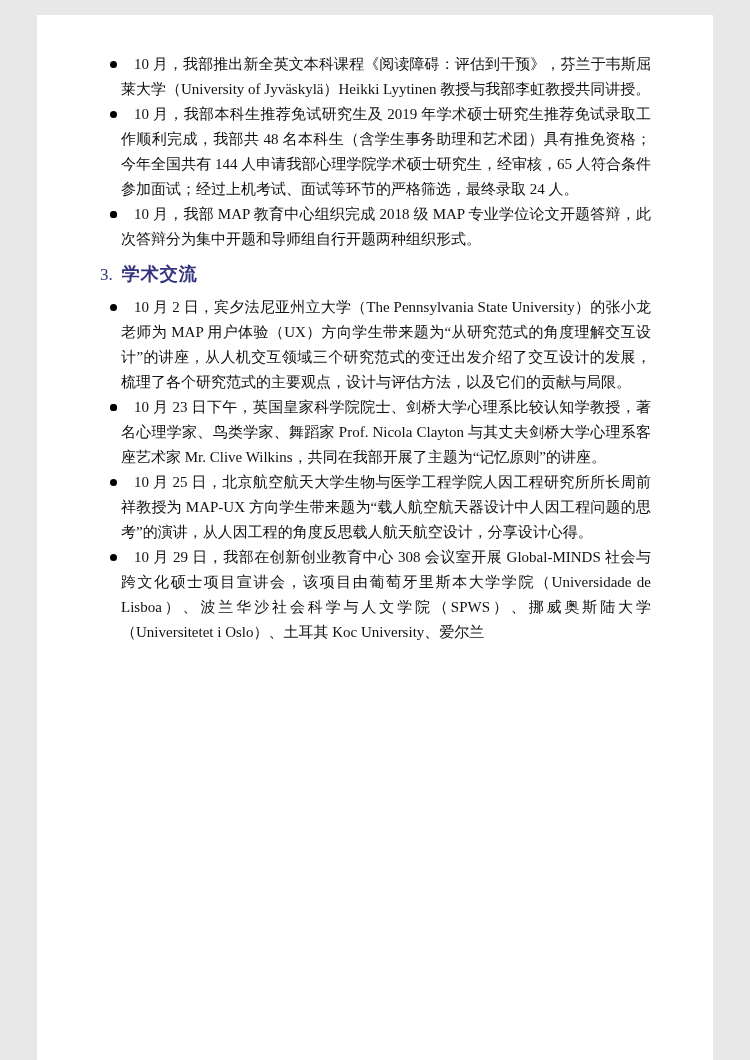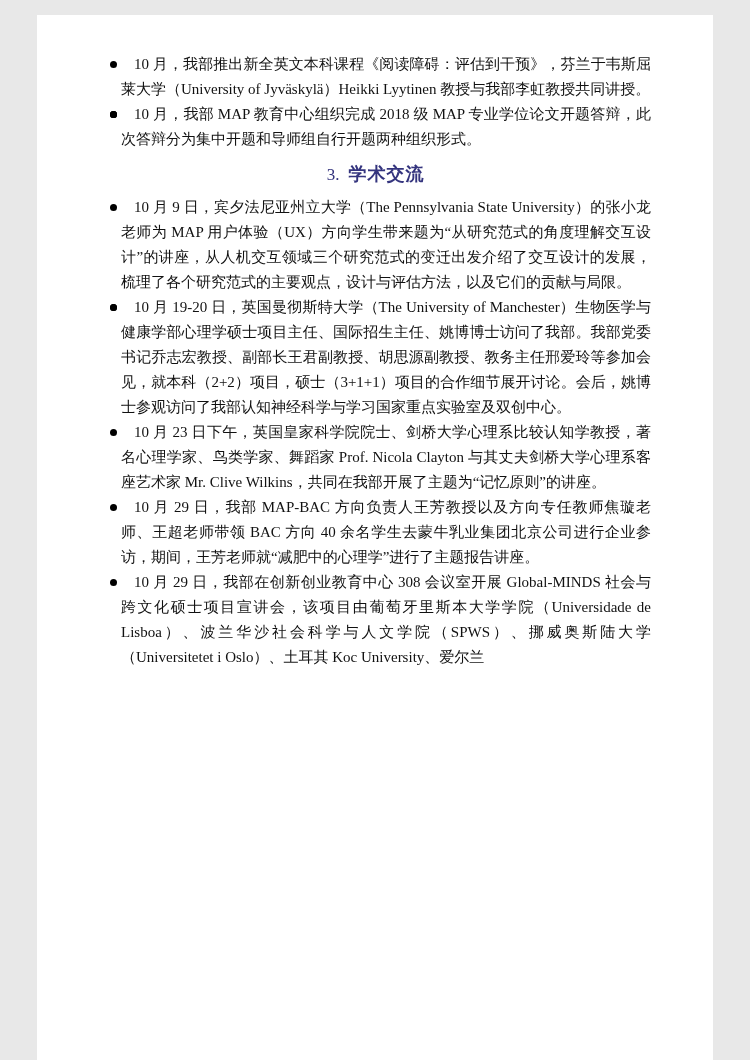--- a/index.html
+++ b/index.html
@@ -42,21 +42,20 @@
   ul.bullets li .btext {
     word-break: break-word;
   }
   h2.section-heading {
     margin: 10px 0 8px 0;
     padding: 0;
     font-size: 18px;
     line-height: 25px;
     font-weight: 400;
     text-indent: 0;
-    text-align: center;
   }
   h2.section-heading .hnum {
     font-family: "Liberation Serif", "DejaVu Serif", serif;
     font-weight: 400;
     font-size: 17px;
     margin-right: 9px;
   }
   h2.section-heading .htitle {
     font-family: "Liberation Sans", "DejaVu Sans", sans-serif;
     font-weight: 700;
@@ -68,53 +67,50 @@
 
 <div class="page">
 
   <ul class="bullets">
     <li>
       <span class="dot"></span>
       <span class="btext">10 月，我部推出新全英文本科课程《阅读障碍：评估到干预》，芬兰于韦斯屈莱大学（University of Jyväskylä）Heikki Lyytinen 教授与我部李虹教授共同讲授。</span>
     </li>
     <li>
       <span class="dot"></span>
+      <span class="btext">10 月，我部本科生推荐免试研究生及 2019 年学术硕士研究生推荐免试录取工作顺利完成，我部共 48 名本科生（含学生事务助理和艺术团）具有推免资格；今年全国共有 144 人申请我部心理学院学术硕士研究生，经审核，65 人符合条件参加面试；经过上机考试、面试等环节的严格筛选，最终录取 24 人。</span>
     </li>
     <li>
       <span class="dot"></span>
     </li>
     <li>
       <span class="dot"></span>
       <span class="btext">10 月，我部 MAP 教育中心组织完成 2018 级 MAP 专业学位论文开题答辩，此次答辩分为集中开题和导师组自行开题两种组织形式。</span>
     </li>
   </ul>
 
   <h2 class="section-heading" style="color: rgb(52, 52, 126);">
     <span class="hnum">3.</span><span class="htitle">学术交流</span>
   </h2>
 
   <ul class="bullets">
     <li>
       <span class="dot"></span>
-      <span class="btext">10 月 9 日，宾夕法尼亚州立大学（The Pennsylvania State University）的张小龙老师为 MAP 用户体验（UX）方向学生带来题为“从研究范式的角度理解交互设计”的讲座，从人机交互领域三个研究范式的变迁出发介绍了交互设计的发展，梳理了各个研究范式的主要观点，设计与评估方法，以及它们的贡献与局限。</span>
+      <span class="btext">10 月 2 日，宾夕法尼亚州立大学（The Pennsylvania State University）的张小龙老师为 MAP 用户体验（UX）方向学生带来题为“从研究范式的角度理解交互设计”的讲座，从人机交互领域三个研究范式的变迁出发介绍了交互设计的发展，梳理了各个研究范式的主要观点，设计与评估方法，以及它们的贡献与局限。</span>
     </li>
     <li>
       <span class="dot"></span>
-    </li>
-    <li>
-      <span class="dot"></span>
-      <span class="btext">10 月 19-20 日，英国曼彻斯特大学（The University of Manchester）生物医学与健康学部心理学硕士项目主任、国际招生主任、姚博博士访问了我部。我部党委书记乔志宏教授、副部长王君副教授、胡思源副教授、教务主任邢爱玲等参加会见，就本科（2+2）项目，硕士（3+1+1）项目的合作细节展开讨论。会后，姚博士参观访问了我部认知神经科学与学习国家重点实验室及双创中心。</span>
     </li>
     <li>
       <span class="dot"></span>
       <span class="btext">10 月 23 日下午，英国皇家科学院院士、剑桥大学心理系比较认知学教授，著名心理学家、鸟类学家、舞蹈家 Prof. Nicola Clayton 与其丈夫剑桥大学心理系客座艺术家 Mr. Clive Wilkins，共同在我部开展了主题为“记忆原则”的讲座。</span>
     </li>
     <li>
       <span class="dot"></span>
-      <span class="btext">10 月 29 日，我部 MAP-BAC 方向负责人王芳教授以及方向专任教师焦璇老师、王超老师带领 BAC 方向 40 余名学生去蒙牛乳业集团北京公司进行企业参访，期间，王芳老师就“减肥中的心理学”进行了主题报告讲座。</span>
+      <span class="btext">10 月 25 日，北京航空航天大学生物与医学工程学院人因工程研究所所长周前祥教授为 MAP-UX 方向学生带来题为“载人航空航天器设计中人因工程问题的思考”的演讲，从人因工程的角度反思载人航天航空设计，分享设计心得。</span>
     </li>
     <li>
       <span class="dot"></span>
       <span class="btext">10 月 29 日，我部在创新创业教育中心 308 会议室开展 Global-MINDS 社会与跨文化硕士项目宣讲会，该项目由葡萄牙里斯本大学学院（Universidade de Lisboa）、波兰华沙社会科学与人文学院（SPWS）、挪威奥斯陆大学（Universitetet i Oslo）、土耳其 Koc University、爱尔兰</span>
     </li>
   </ul>
 
 </div>
 
 </body></html>

